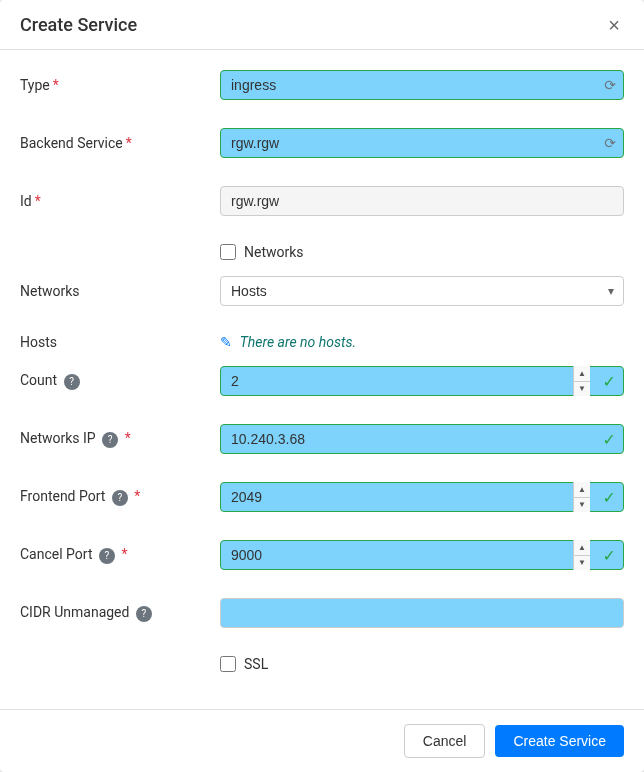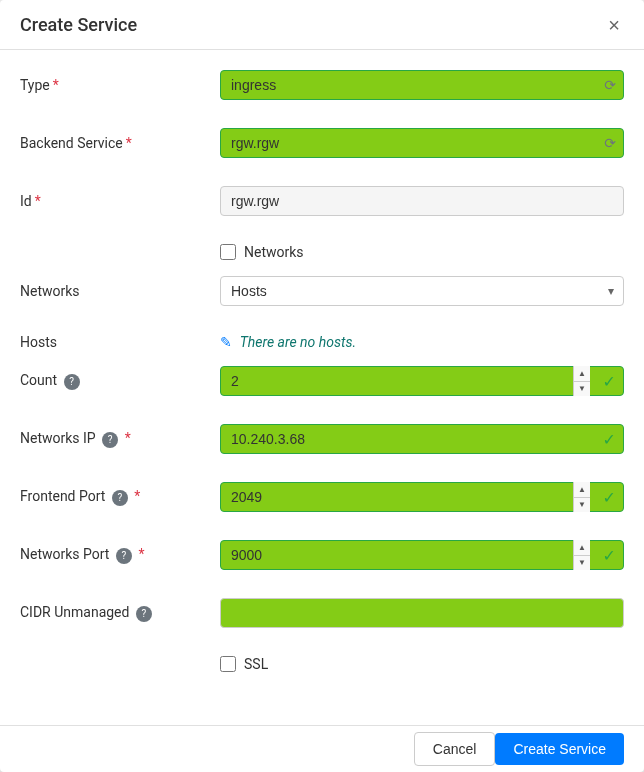--- a/index.html
+++ b/index.html
@@ -67,21 +67,21 @@
       position: relative;
     }
     .form-input {
       width: 100%;
       padding: 6px 36px 6px 10px;
       border: 1px solid #28a745;
       border-radius: 4px;
       font-size: 14px;
       color: #333;
       outline: none;
-      background: #84cc16;
+      background: #7dd3fc;
     }
     .form-input.readonly {
       background: #f5f5f5;
       border-color: #ccc;
     }
     .form-input.no-border-green {
       border-color: #ccc;
     }
     .form-input-icon {
       position: absolute;
@@ -209,22 +209,23 @@
       right: 8px;
       top: 50%;
       transform: translateY(-50%);
       color: #28a745;
       font-size: 16px;
     }
     .modal-footer {
       display: flex;
       justify-content: flex-end;
       align-items: center;
-      padding: 6px 20px;
+      padding: 14px 20px;
       border-top: 1px solid #e0e0e0;
+      gap: 10px;
     }
     .btn-cancel {
       padding: 8px 18px;
       border: 1px solid #ccc;
       background: #fff;
       border-radius: 4px;
       cursor: pointer;
       font-size: 14px;
       color: #333;
     }
@@ -348,21 +349,21 @@
         <div class="spinner-controls">
           <button class="spin-up">▲</button>
           <button class="spin-down">▼</button>
         </div>
         <span class="check-right">✓</span>
       </div>
     </div>
 
     <div class="form-row">
       <div class="form-label">
-        <span>Networks Port</span>
+        <span>Cancel Port</span>
         <span class="help-icon">?</span>
         <span class="required-star">*</span>
       </div>
       <div class="form-control-wrapper input-with-spinner">
         <input class="form-input" type="text" value="9000" style="">
         <div class="spinner-controls">
           <button class="spin-up">▲</button>
           <button class="spin-down">▼</button>
         </div>
         <span class="check-right">✓</span>

